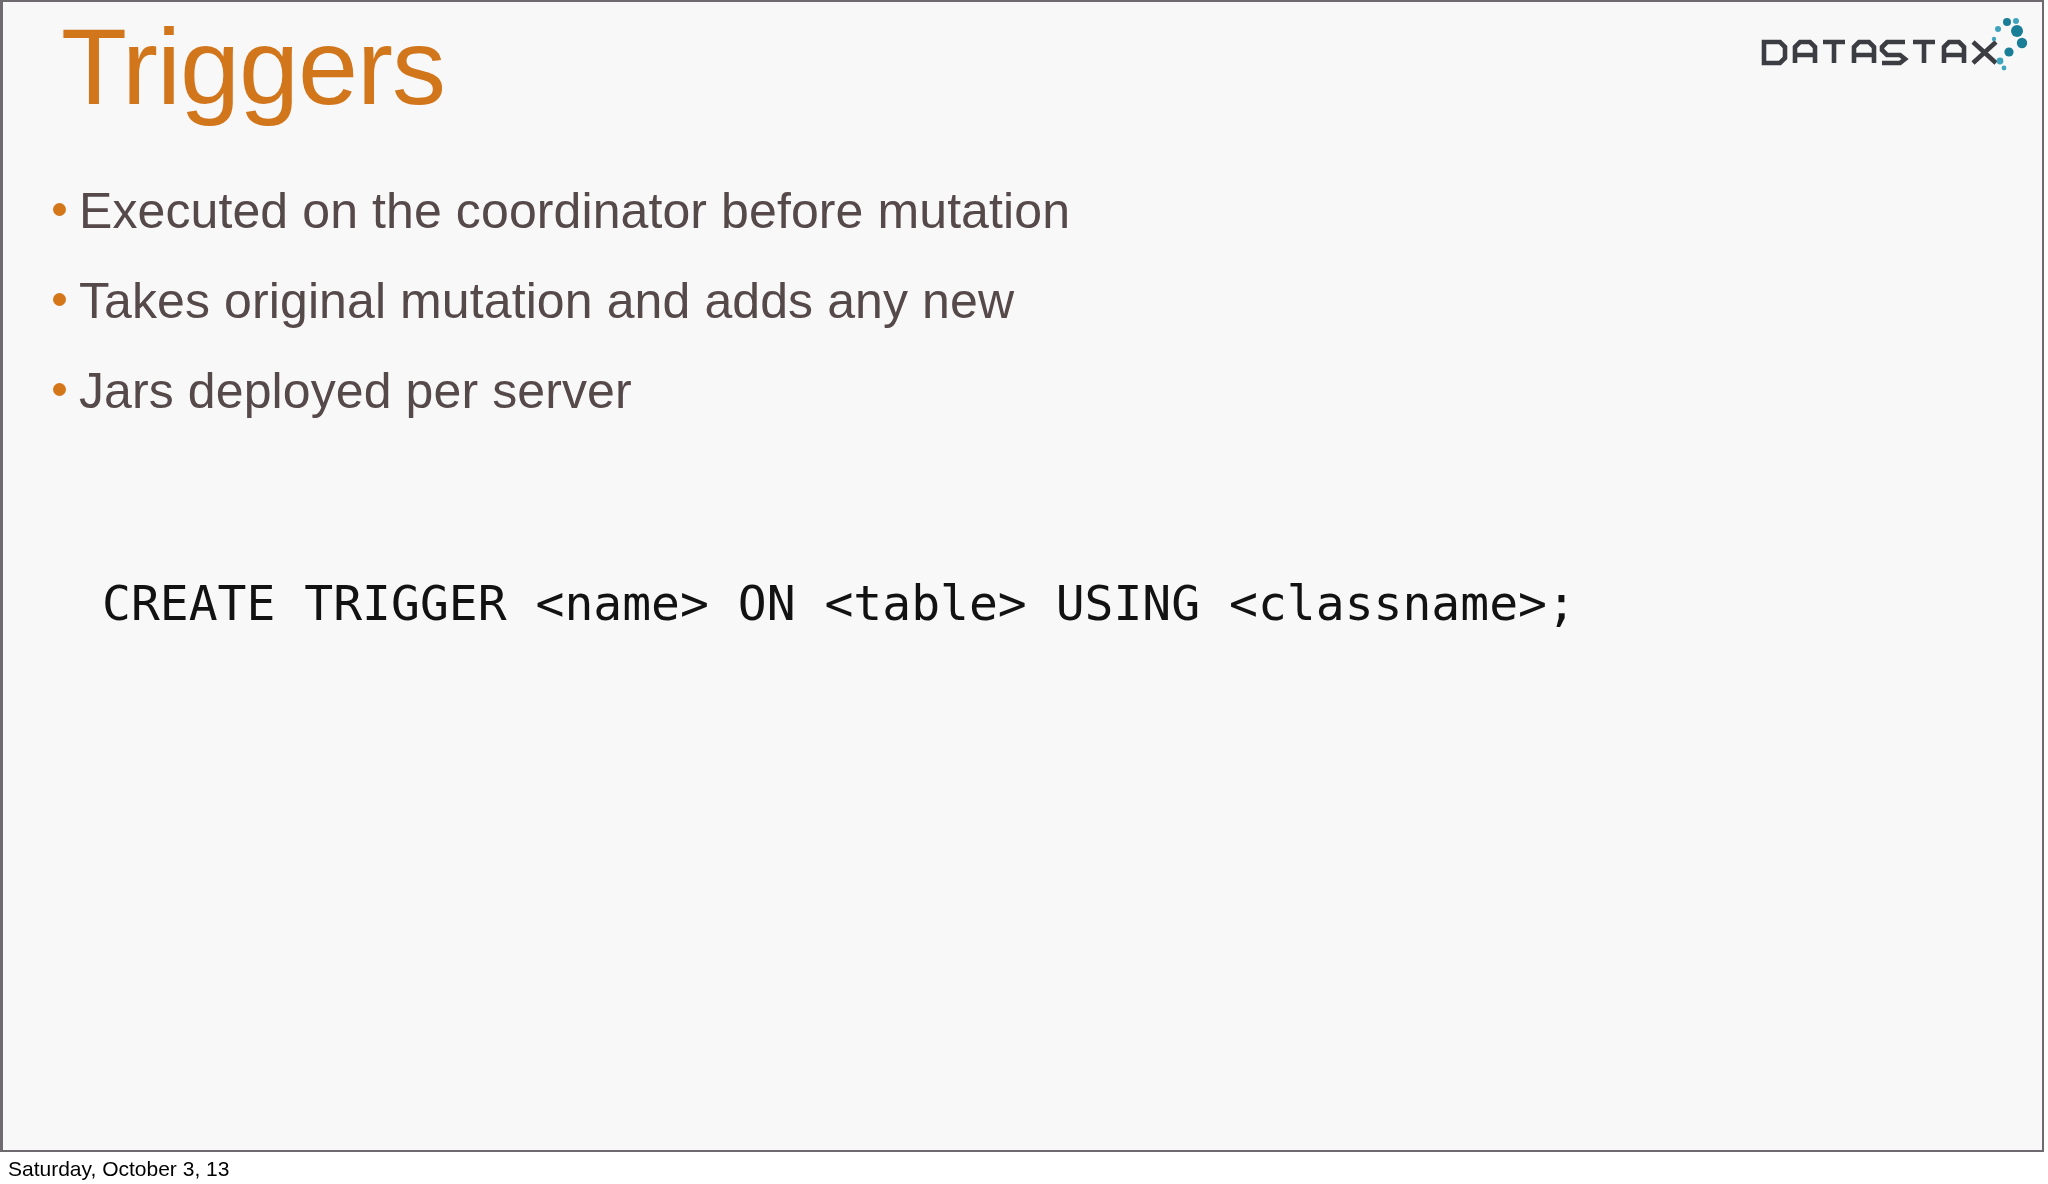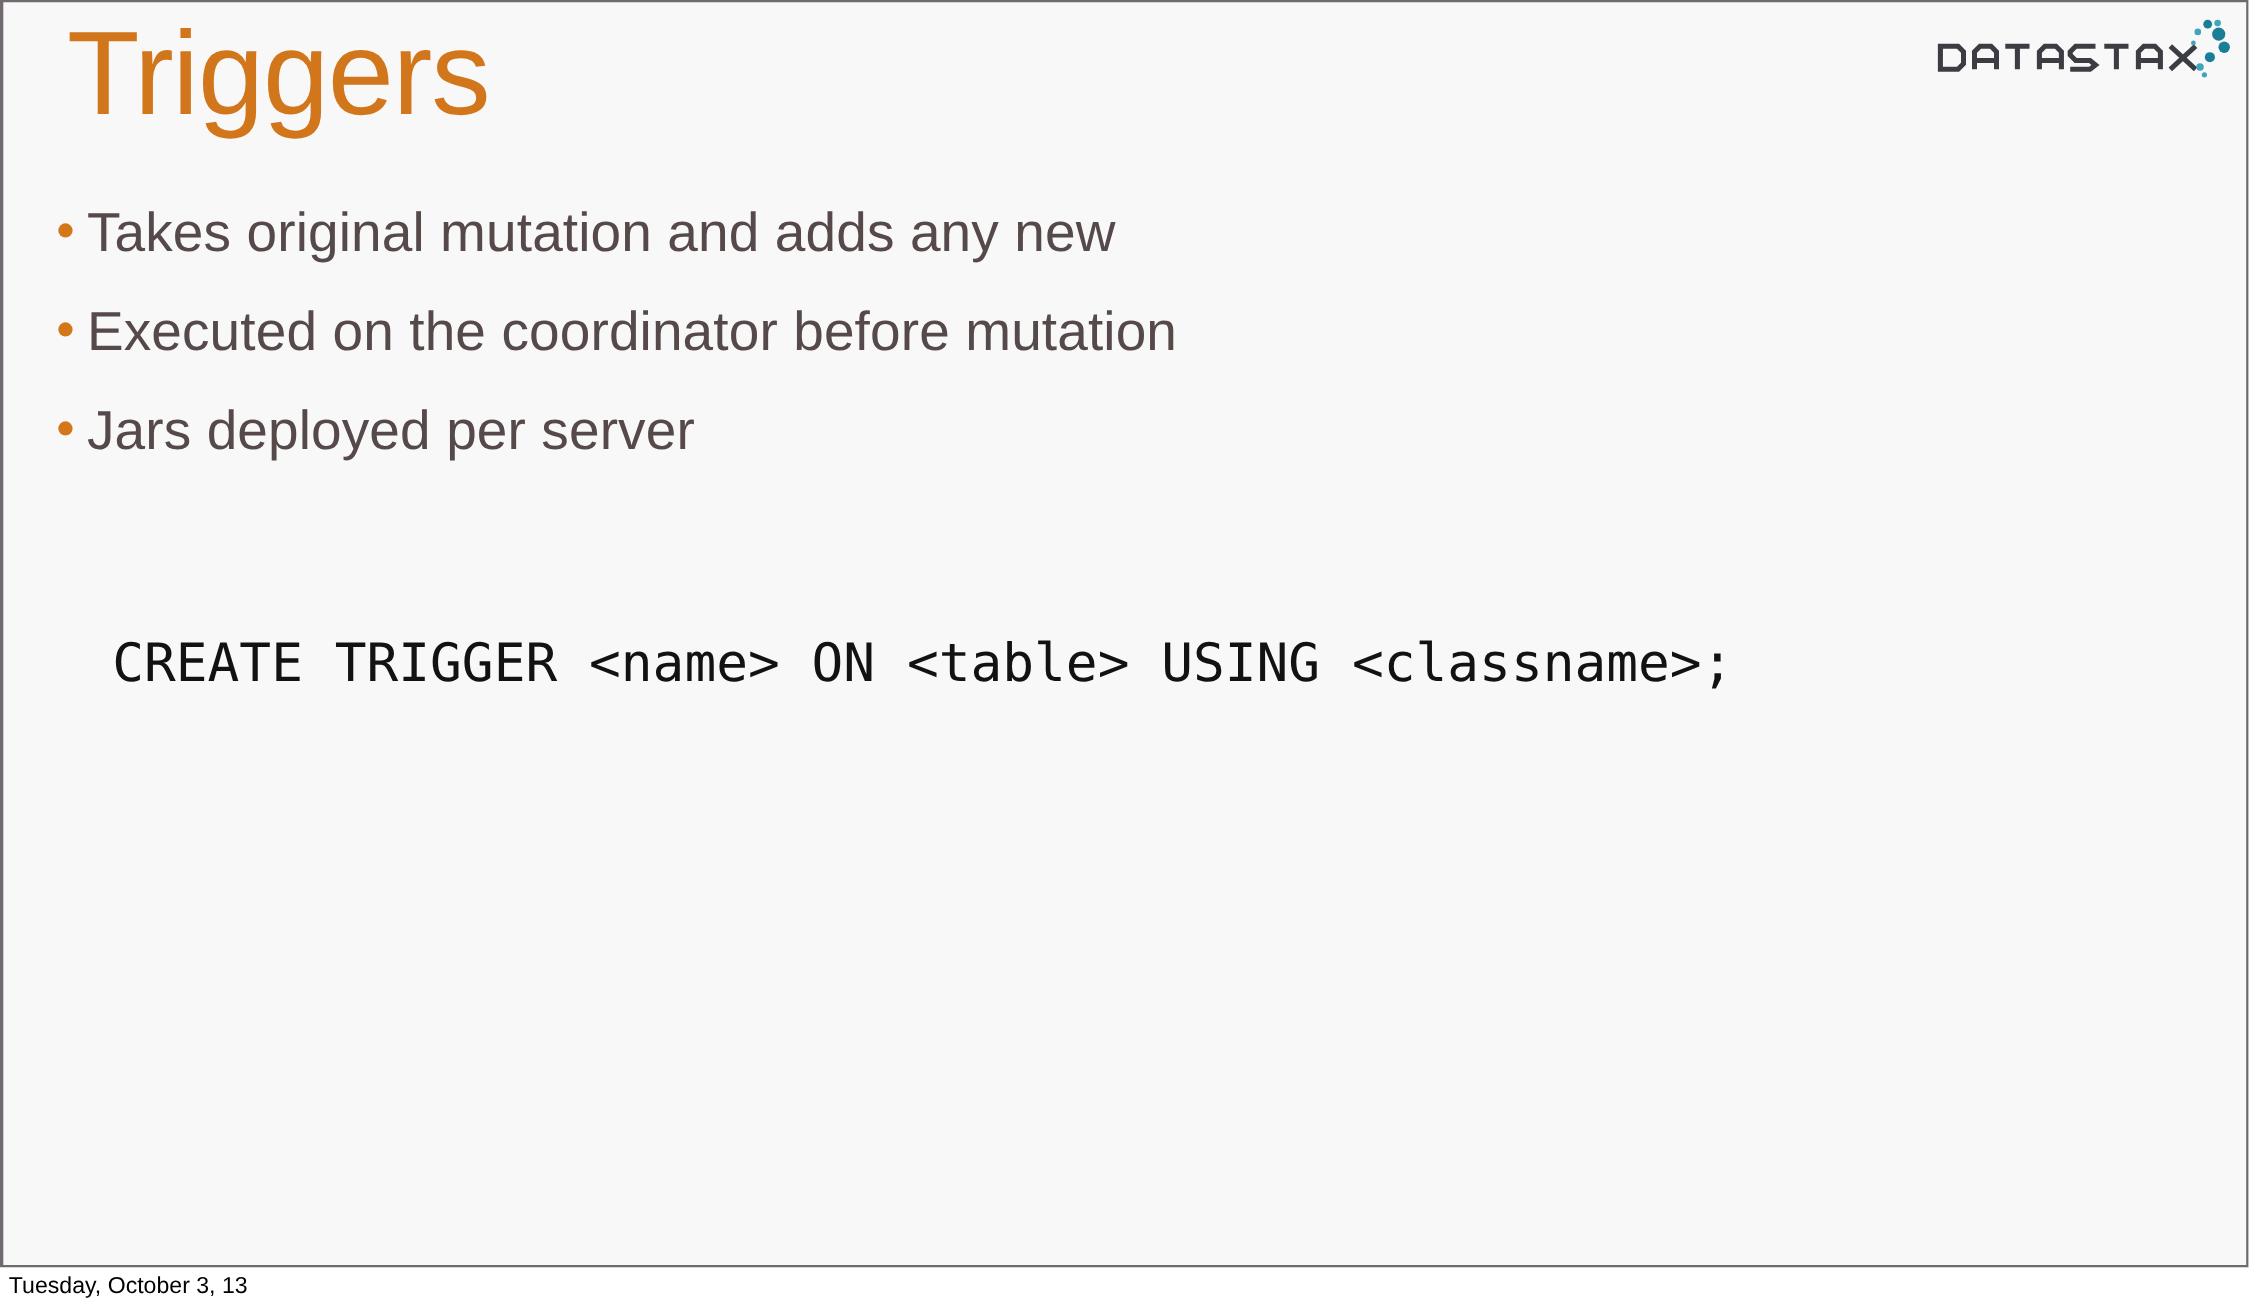--- a/index.html
+++ b/index.html
@@ -166,37 +166,37 @@
           <circle cx="240" cy="47" r="3.4" fill="#3fa5bd"></circle>
           <circle cx="244" cy="54" r="2.4" fill="#3fa5bd"></circle>
         </g>
       </svg>
     </div>
 
     <div class="bullets">
 
       <div class="bullet-row">
         <span class="bullet-dot"></span>
-        <span class="bullet-text">Takes original mutation and adds any new</span>
+        <span class="bullet-text">Executed on the coordinator before mutation</span>
       </div>
 
       <div class="bullet-row">
         <span class="bullet-dot"></span>
-        <span class="bullet-text">Executed on the coordinator before mutation</span>
+        <span class="bullet-text">Takes original mutation and adds any new</span>
       </div>
 
       <div class="bullet-row">
         <span class="bullet-dot"></span>
         <span class="bullet-text">Jars deployed per server</span>
       </div>
 
     </div>
 
     <div class="code-block">
       <div class="code-line">CREATE TRIGGER &lt;name&gt; ON &lt;table&gt; USING &lt;classname&gt;;</div>
       <div class="code-gap"></div>
     </div>
 
   </div>
 
-  <div class="footer-date">Tuesday, October 3, 13</div>
+  <div class="footer-date">Saturday, October 3, 13</div>
 
 </div>
 
 </body></html>

